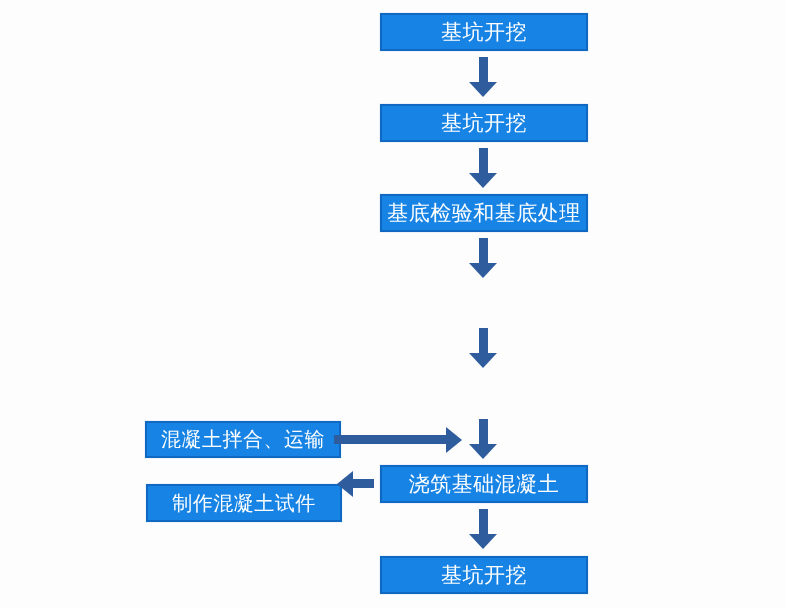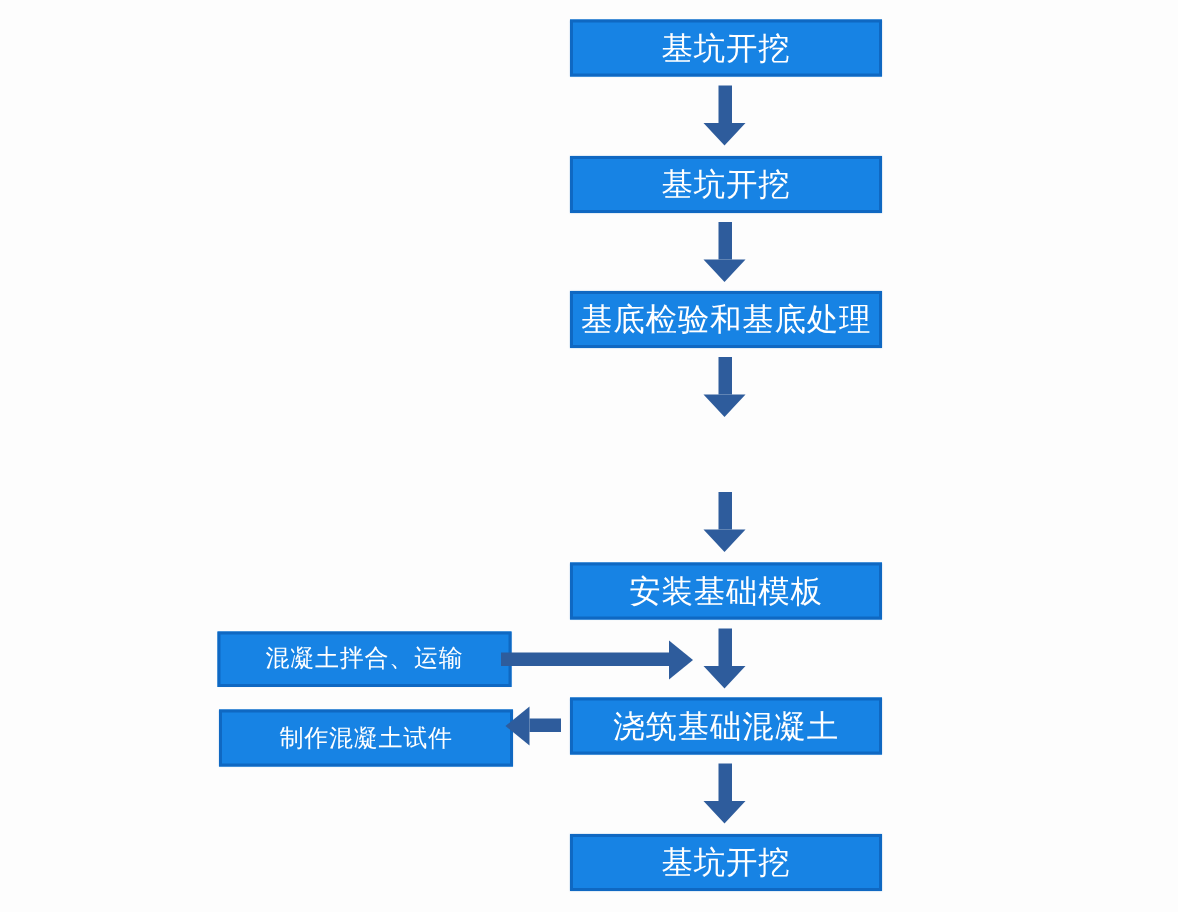--- a/index.html
+++ b/index.html
@@ -28,21 +28,21 @@
     color:var(--box-text);
     display:flex;
     align-items:center;
     justify-content:center;
     font-size:21px;
     letter-spacing:0.5px;
     white-space:nowrap;
     box-shadow:0 0 1px rgba(15,104,194,0.4);
   }
   .main-box{left:380px;width:208px;height:38px;}
-  .side-box{width:196px;height:37px;font-size:16px;}
+  .side-box{width:196px;height:37px;font-size:20px;}
 
   
   .arrow-down{
     position:absolute;
     left:469px;width:28px;height:40px;
     display:flex;flex-direction:column;align-items:center;
   }
   .arrow-down .shaft{width:9px;height:25px;background:var(--arrow);}
   .arrow-down .head{
     width:0;height:0;
@@ -82,34 +82,31 @@
 
   <div class="flow-box main-box" style="top:13px">
     <span>基坑开挖</span>
   </div>
   <div class="flow-box main-box" style="top:104px">
     <span>基坑开挖</span>
   </div>
   <div class="flow-box main-box" style="top:194px">
     <span>基底检验和基底处理</span>
   </div>
-  <div class="flow-box main-box" style="top:375px">
-    <span>安装基础模板</span>
-  </div>
   <div class="flow-box main-box" style="top:465px">
     <span>浇筑基础混凝土</span>
   </div>
   <div class="flow-box main-box" style="top:556px">
     <span>基坑开挖</span>
   </div>
 
   <div class="flow-box side-box" style="left:145px;top:421px">
     <span>混凝土拌合、运输</span>
   </div>
-  <div class="flow-box side-box" style="left:146px;top:473px;height:38px">
+  <div class="flow-box side-box" style="left:146px;top:484px;height:38px">
     <span>制作混凝土试件</span>
   </div>
 
   <div class="arrow-down" style="top:57px">
     <div class="shaft"></div>
     <div class="head"></div>
   </div>
   <div class="arrow-down" style="top:148px">
     <div class="shaft"></div>
     <div class="head"></div>

